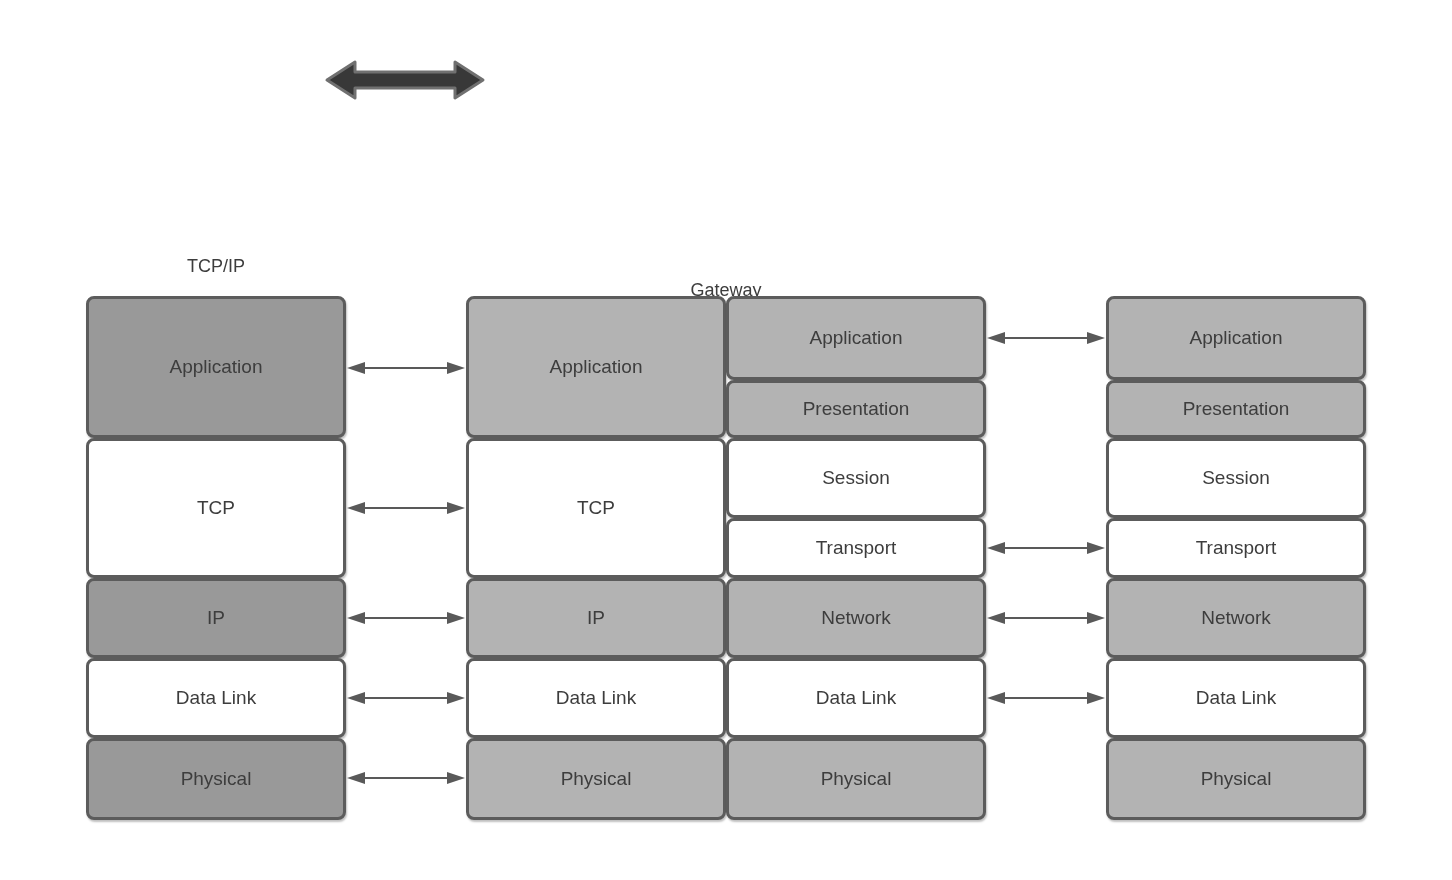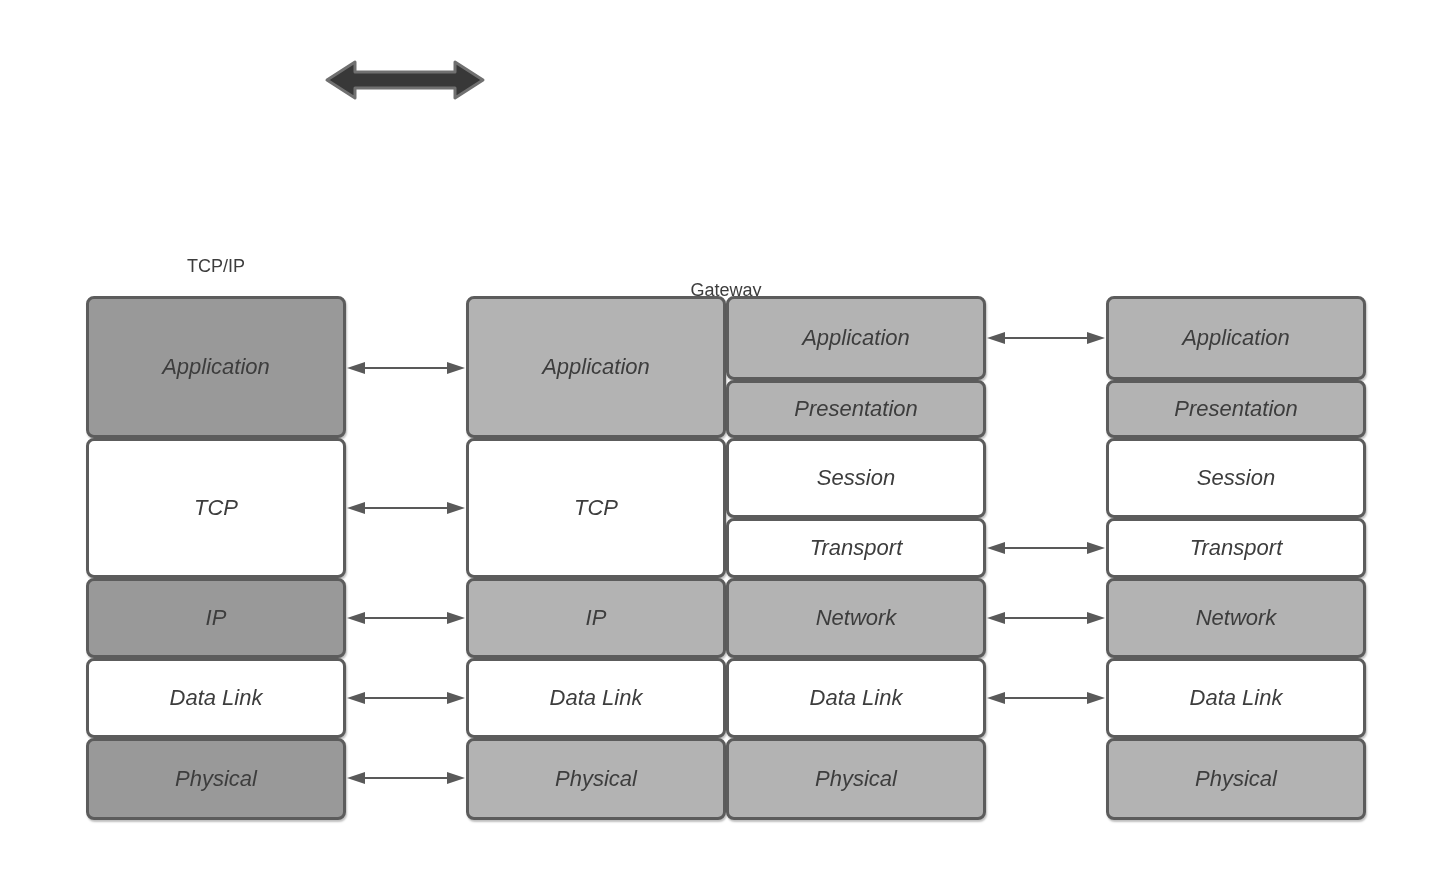--- a/index.html
+++ b/index.html
@@ -22,24 +22,23 @@
     height: 24px; line-height: 24px;
   }
   .box {
     position: absolute;
     box-sizing: border-box;
     border: 3px solid var(--border, #5c5c5c);
     border-radius: 8px;
     display: flex;
     align-items: center;
     justify-content: center;
-    font-size: 22px;
+    font-size: 19px;
     color: var(--text, #3d3d3d);
     box-shadow: 1px 2px 2px rgba(0,0,0,0.25);
-    font-style: italic;
   }
   .box.dark  { background: var(--dark-gray-fill, #999999); }
   .box.light { background: var(--light-gray-fill, #b3b3b3); }
   .box.white { background: var(--white-fill, #ffffff); }
   .connector {
     position: absolute;
     width: 120px; height: 16px;
     color: var(--connector, #595959);
   }
   .connector svg { display: block; }

